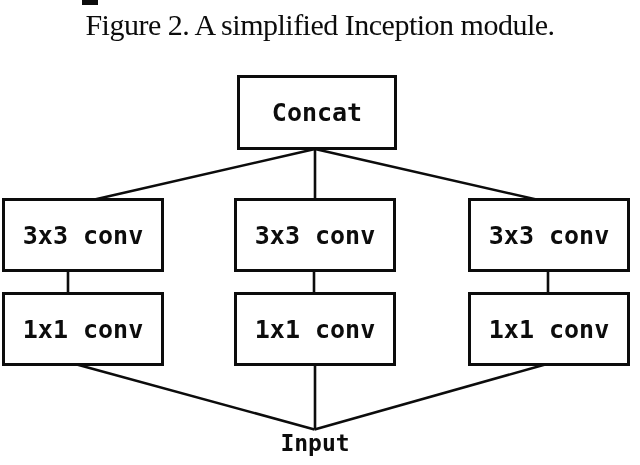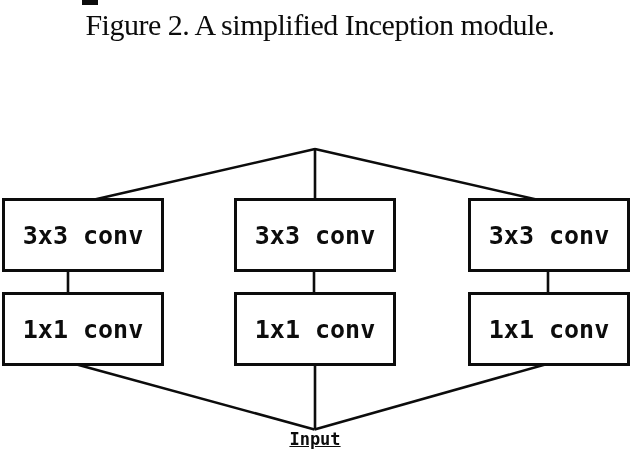--- a/index.html
+++ b/index.html
@@ -33,21 +33,21 @@
   .node-concat  { left:237px; top:75px;  width:160px; height:75px; }
   .conv-a-1 { left:2px;   top:198px; width:162px; height:74px; }
   .conv-a-2 { left:234px; top:198px; width:162px; height:74px; }
   .conv-a-3 { left:468px; top:198px; width:162px; height:74px; }
   .conv-b-1 { left:2px;   top:292px; width:162px; height:74px; }
   .conv-b-2 { left:234px; top:292px; width:162px; height:74px; }
   .conv-b-3 { left:468px; top:292px; width:162px; height:74px; }
   .input-label {
     position:absolute; left:235px; top:430px; width:160px;
     text-align:center; color:var(--ink);
-    font-weight:bold; font-size:17px; line-height:1.15;text-decoration:underline;
+    font-weight:bold; font-size:23px; line-height:1.15;
   }
 </style>
 </head>
 <body>
 
 <div class="stage">
 
   <div class="artifact"></div>
 
   <div class="caption">Figure 2. A simplified Inception module.</div>
@@ -57,20 +57,23 @@
     <line x1="315" y1="148" x2="315" y2="201"></line>
     <line x1="315" y1="149" x2="543" y2="201"></line>
     <line x1="68" y1="270" x2="68" y2="295"></line>
     <line x1="314" y1="270" x2="314" y2="295"></line>
     <line x1="548" y1="270" x2="548" y2="295"></line>
     <line x1="75" y1="364" x2="314.5" y2="429.5"></line>
     <line x1="315" y1="364" x2="315" y2="429.5"></line>
     <line x1="547" y1="364" x2="314.5" y2="429.5"></line>
   </svg>
 
+  <div class="node node-concat">
+    <span>Concat</span>
+  </div>
 
   <div class="node conv-a-1">
     <span>3x3 conv</span>
   </div>
   <div class="node conv-a-2">
     <span>3x3 conv</span>
   </div>
   <div class="node conv-a-3">
     <span>3x3 conv</span>
   </div>

